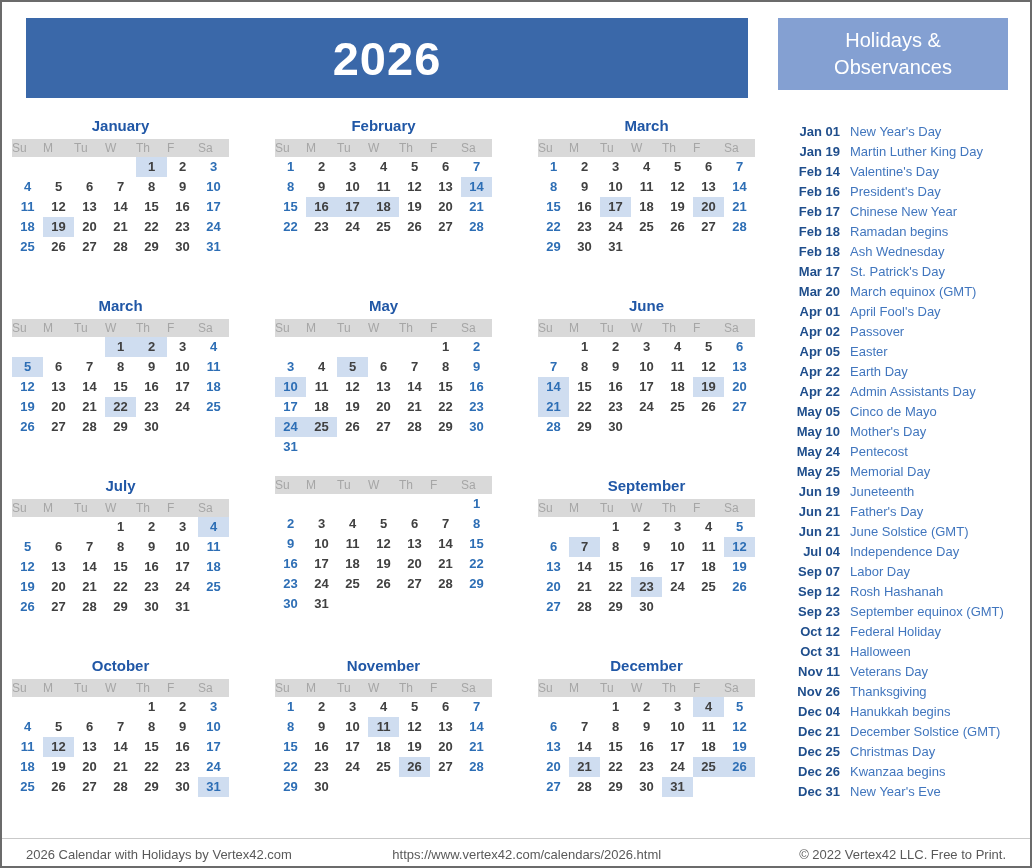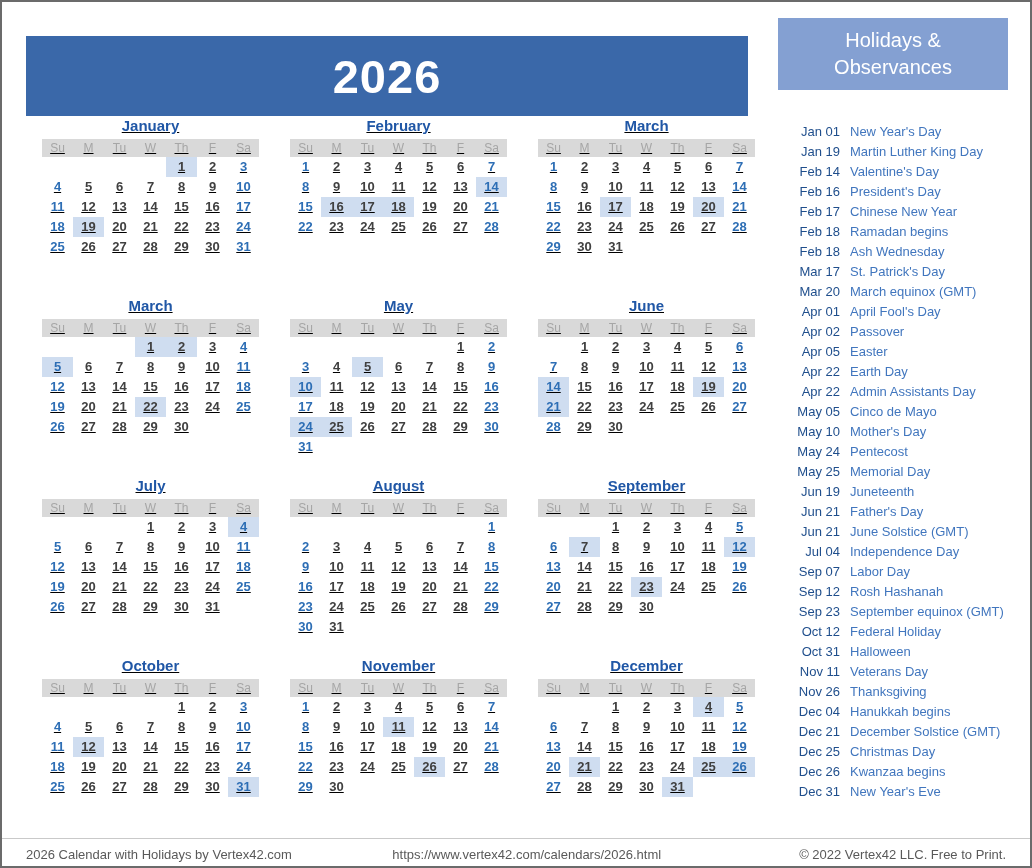--- a/index.html
+++ b/index.html
@@ -4,53 +4,53 @@
 <style>
   html, body { margin:0; padding:0; background:#fff; }
   .page {
     position:relative; width:1032px; height:868px; box-sizing:border-box;
     background:#fff; border:2px solid #6b6b6b; overflow:hidden;
     font-family:"Liberation Sans", sans-serif;
   }
   
   .banner {
     position:absolute; left:24px; top:16px; width:722px; height:80px;
-    background:var(--banner-blue); display:flex; align-items:center; justify-content:center;margin-top:18px;
+    background:var(--banner-blue); display:flex; align-items:center; justify-content:center;
   }
   .banner .year { color:#fff; font-size:47px; font-weight:bold; letter-spacing:1px; }
   .side-header {
     position:absolute; left:776px; top:16px; width:230px; height:72px;
     background:var(--panel-blue); color:#fff; display:flex; flex-direction:column;
     align-items:center; justify-content:center; font-size:20px; line-height:27px;
   }
   
   .months {
-    position:absolute; left:40px; top:114px;
-    display:grid; grid-template-columns:repeat(3, 217px); column-gap:31px; grid-auto-rows:180px;text-decoration:underline;
+    position:absolute; left:10px; top:114px;
+    display:grid; grid-template-columns:repeat(3, 217px); column-gap:46px; grid-auto-rows:180px;
   }
   .month-title {
     text-align:center; font-size:15px; font-weight:bold; color:var(--title-blue);
     height:20px; line-height:20px; margin-bottom:3px;
   }
   .dow-row {
     display:grid; grid-template-columns:repeat(7, 31px); height:18px;
     background:var(--dow-bg); color:var(--dow-text);
-    font-size:12px; line-height:18px; text-align:center;
+    font-size:12px; line-height:18px; 
   }
   .days-grid {
     display:grid; grid-template-columns:repeat(7, 31px); grid-auto-rows:20px;
     font-size:13px; font-weight:bold; text-align:center;
   }
   .day { line-height:20px; color:var(--weekday-gray); }
   .day.weekend { color:var(--weekend-blue); }
   .day.hl { background:var(--highlight-blue); }
   
   .holidays { position:absolute; left:786px; top:120px; width:240px; }
   .h-row { display:flex; height:20px; line-height:20px; font-size:13px; }
-  .h-date { flex:0 0 52px; text-align:right; font-weight:normal; color:var(--holiday-date-blue); }
+  .h-date { flex:0 0 52px; text-align:right; font-weight:bold; color:var(--holiday-date-blue); }
   .h-name { margin-left:10px; color:var(--holiday-name-blue); white-space:nowrap; }
   
   .footer {
     position:absolute; left:0; right:0; top:836px; height:29px;
     border-top:1px solid #c9c9c9; font-size:13px; color:var(--footer-gray);
   }
   .f-left  { position:absolute; left:24px; top:8px; }
   .f-center{ position:absolute; left:50%; top:8px; transform:translateX(-46%); }
   .f-right { position:absolute; right:24px; top:8px; }
 </style>
@@ -387,21 +387,20 @@
           <div class="day weekend">25</div>
           <div class="day weekend">26</div>
           <div class="day">27</div>
           <div class="day">28</div>
           <div class="day">29</div>
           <div class="day">30</div>
           <div class="day">31</div>
         </div>
       </div>
       <div class="month">
-        <div class="month-title">August</div>
         <div class="dow-row">
           <div>Su</div>
           <div>M</div>
           <div>Tu</div>
           <div>W</div>
           <div>Th</div>
           <div>F</div>
           <div>Sa</div>
         </div>
         <div class="days-grid">

